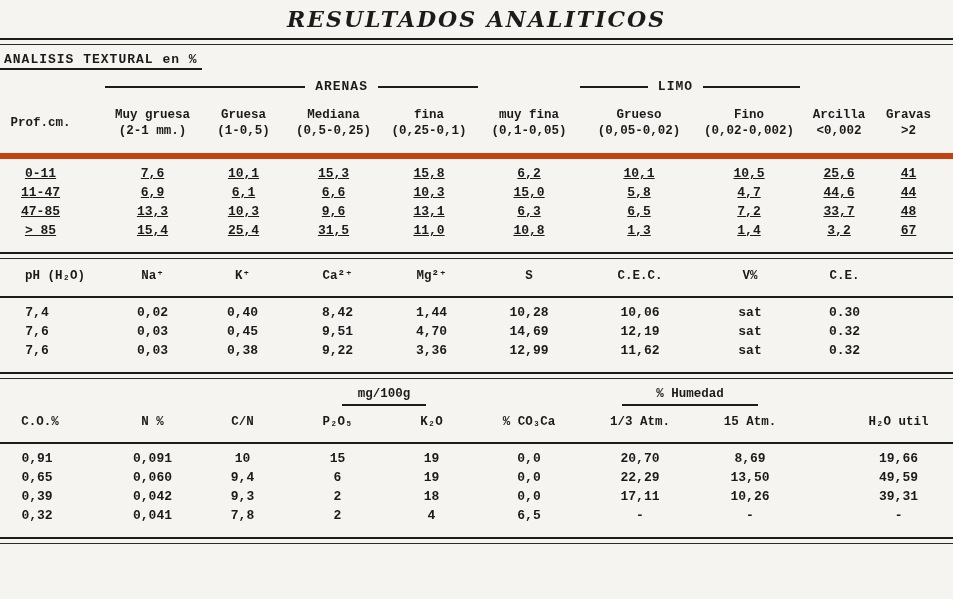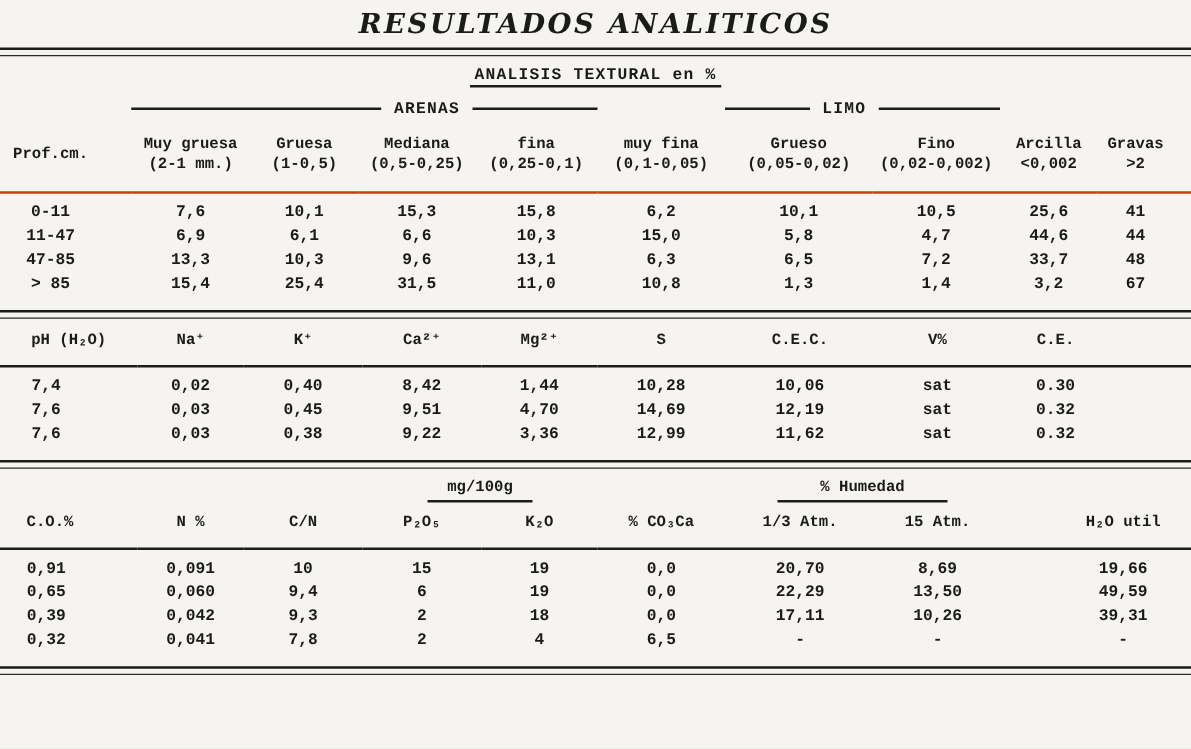--- a/index.html
+++ b/index.html
@@ -22,21 +22,21 @@
     font-weight:700;
     font-size:22px;
     letter-spacing:2px;
     padding-bottom:6px;
   }
   .rule-heavy{
     height:4px;
     border-top:2px solid #1c1c1c;
     border-bottom:1px solid #2a2a2a;
   }
-  .section-title-wrap{text-align:center;margin:5px 0 0 0;}
+  .section-title-wrap{margin:5px 0 0 0;}
   .section-title{
     display:inline-block;
     font-size:13px;
     letter-spacing:1px;
     border-bottom:2px solid #1c1c1c;
     padding:0 4px 1px 4px;
   }
   table{width:100%;border-collapse:collapse;table-layout:fixed;}
   th,td{
     text-align:center;
@@ -158,21 +158,21 @@
         <th>
           <div class="hdr-label">Arcilla</div>
           <div class="hdr-sub">&lt;0,002</div>
         </th>
         <th>
           <div class="hdr-label">Gravas</div>
           <div class="hdr-sub">&gt;2</div>
         </th>
       </tr>
     </thead>
-    <tbody style="border-top:2px solid #c2410c;">
+    <tbody style="border-top:6px solid #c2410c;text-decoration:underline;">
         <tr>
           <td>0-11</td>
           <td>7,6</td>
           <td>10,1</td>
           <td>15,3</td>
           <td>15,8</td>
           <td>6,2</td>
           <td>10,1</td>
           <td>10,5</td>
           <td>25,6</td>

